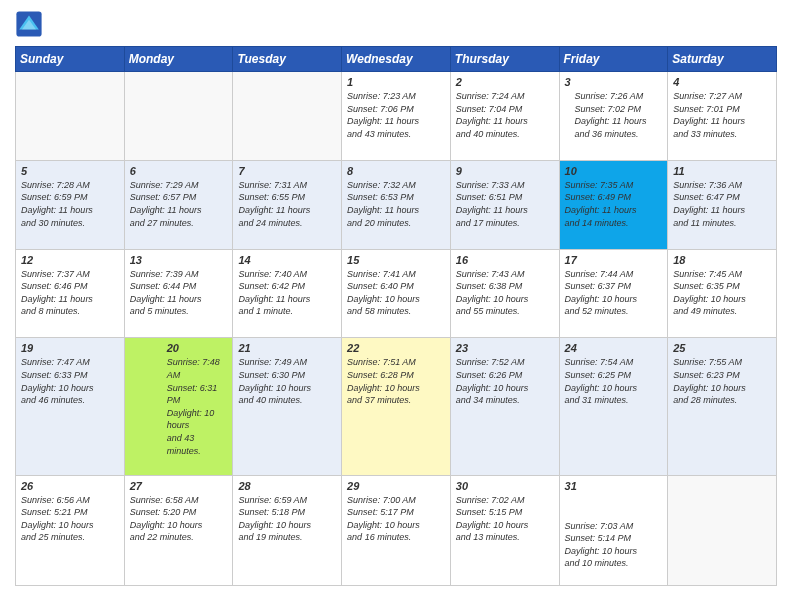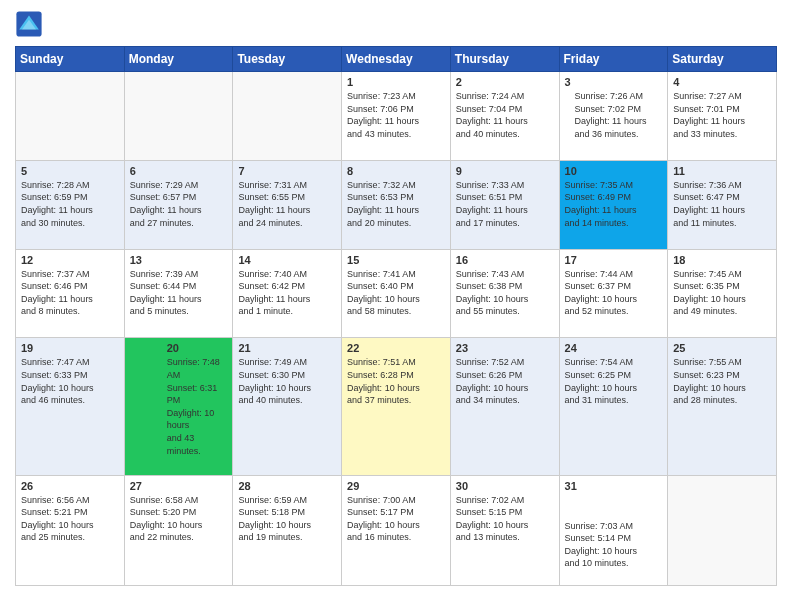--- a/index.html
+++ b/index.html
@@ -9,20 +9,21 @@
       width: 792px;
       height: 612px;
       overflow: hidden;
     }
     .page {
       width: 792px;
       height: 596px;
       padding: 10px 15px;
       display: flex;
       flex-direction: column;
+      font-style: italic;
     }
     .header {
       display: flex;
       justify-content: space-between;
       align-items: flex-start;
       margin-bottom: 8px;
     }
     .logo {
       display: flex;
       align-items: center;
@@ -267,21 +268,21 @@
           </td>
         </tr>
         <tr>
           <td style="background-color: rgb(232, 238, 248);">
             <span class="day-num">19</span>
             <div class="day-info" style="white-space: pre-line;">Sunrise: 7:47 AM
 Sunset: 6:33 PM
 Daylight: 10 hours
 and 46 minutes.</div>
           </td>
-          <td style="background-color: #22c55e; padding-left: 42px;">
+          <td style="background-color: #bef264; padding-left: 42px;">
             <span class="day-num">20</span>
             <div class="day-info" style="white-space: pre-line;">Sunrise: 7:48 AM
 Sunset: 6:31 PM
 Daylight: 10 hours
 and 43 minutes.</div>
           </td>
           <td style="background-color: rgb(232, 238, 248);">
             <span class="day-num">21</span>
             <div class="day-info" style="white-space: pre-line;">Sunrise: 7:49 AM
 Sunset: 6:30 PM

